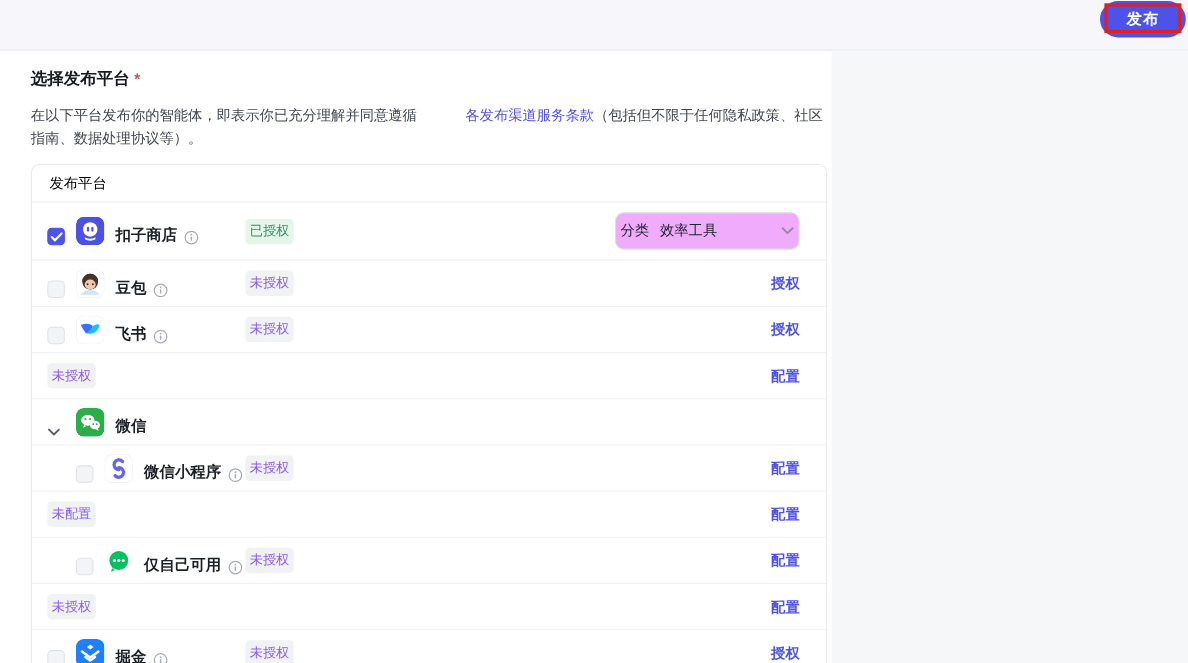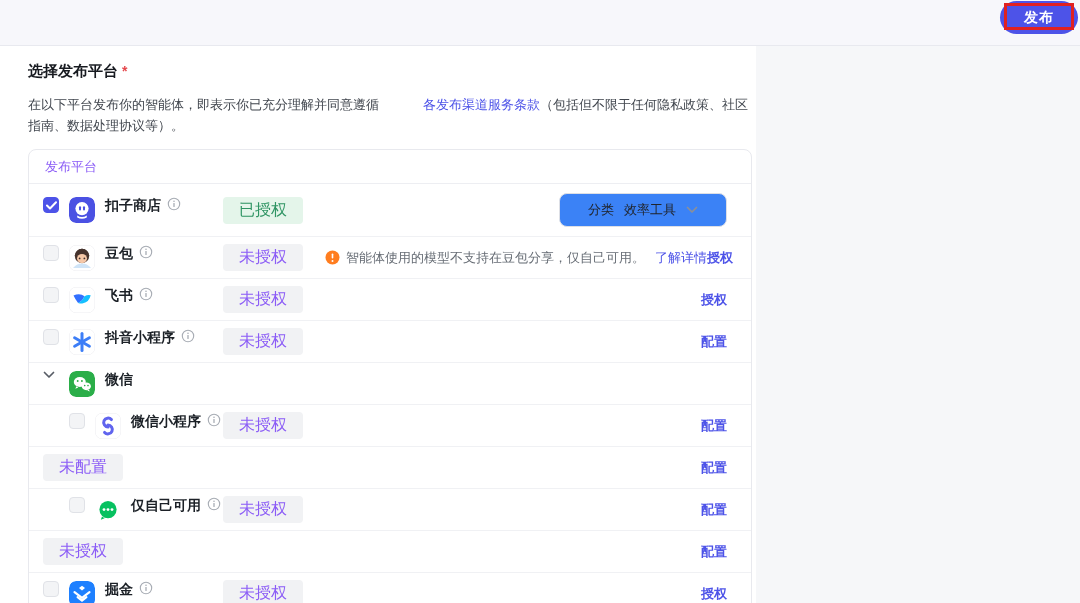--- a/index.html
+++ b/index.html
@@ -34,59 +34,59 @@
   .page-title-row{font-size:15px;font-weight:700;color:#171A20;}
   .req{color:#E5484D;margin-left:4px;font-size:14px;font-weight:700;}
   .desc{margin:13px 0 0 0;width:722px;font-size:13px;line-height:21px;color:#41464E;}
   .desc a{color:var(--accent);text-decoration:none;cursor:pointer;padding-left:44px;}
   
   .card{
     margin-top:13px;width:724px;box-sizing:border-box;background:#fff;
     border:1px solid #E8E9EE;border-radius:8px 8px 0 0;overflow:hidden;
   }
   .card-header{
-    padding:8px 16px 7px 16px;font-size:13px;color:#8b5cf6;
+    padding:8px 16px 7px 16px;font-size:13px;color:#000000;
     border-bottom:1px solid #EDEEF2;
   }
   .prow{
     display:flex;align-items:center;height:42px;
     padding:0 24px 0 14px;border-bottom:1px solid #F0F1F4;box-sizing:border-box;
   }
   .prow.first{height:53px;}
   .prow .indent-sp{width:26px;flex:0 0 26px;}
-  .name-block{display:flex;align-items:flex-start;min-width:180px;}
+  .name-block{display:flex;align-items:flex-end;min-width:180px;}
   .checkbox{
     width:16px;height:16px;border-radius:4px;box-sizing:border-box;flex:0 0 16px;
     background:#F3F4F6;border:1px solid #E0E2E7;cursor:pointer;
     display:flex;align-items:center;justify-content:center;
   }
   .checkbox.checked{background:var(--accent);border-color:var(--accent);}
   .picon{
     width:26px;height:26px;margin-left:10px;flex:0 0 26px;border-radius:7px;
     display:flex;align-items:center;justify-content:center;overflow:hidden;
   }
   .picon svg{display:block;}
   .plabel{margin-left:10px;font-size:14px;font-weight:700;color:#1C2127;white-space:nowrap;}
   .info-ic{margin-left:6px;display:flex;align-items:center;cursor:pointer;}
   .badge{
-    font-size:16px;padding:3px 16px;border-radius:4px;white-space:nowrap;flex:0 0 auto;
+    font-size:12px;padding:3px 4px;border-radius:4px;white-space:nowrap;flex:0 0 auto;
   }
   .badge.green{background:#E4F5EA;color:#2E9463;}
   .badge.gray{background:#F1F2F4;color:#8b5cf6;}
   .warn-block{display:flex;align-items:center;margin-left:22px;font-size:13px;color:#676D75;white-space:nowrap;}
   .warn-block .w-ic{margin-right:6px;display:flex;align-items:center;}
   .warn-link{color:var(--accent);margin-left:10px;cursor:pointer;}
   .row-action{margin-left:auto;font-size:13px;font-weight:600;color:var(--accent);cursor:pointer;white-space:nowrap;}
   .chevron-cell{width:16px;flex:0 0 16px;display:flex;align-items:center;cursor:pointer;}
   .group-icon-off{margin-left:10px;}
   
   .select{
     margin-left:auto;width:168px;height:34px;box-sizing:border-box;
-    border:1px solid #DDDFE5;border-radius:8px;background:#3b82f6;cursor:pointer;
-    display:flex;align-items:center;padding:0 28px;font-size:13px;color:#20242B;
+    border:1px solid #DDDFE5;border-radius:8px;background:#f0abfc;cursor:pointer;
+    display:flex;align-items:center;padding:0 4px;font-size:13px;color:#20242B;
   }
   .select .sel-label{font-weight:400;}
   .select .sel-value{margin-left:10px;font-weight:400;}
   .select svg{margin-left:auto;}
 </style>
 </head>
 <body>
 
 <div class="topbar">
   <div class="publish-btn">发布</div>
@@ -156,31 +156,20 @@
               <span class="plabel">豆包</span>
               <span class="info-ic">
                 <svg width="14" height="14" viewBox="0 0 14 14">
                   <circle cx="7" cy="7" r="5.7" fill="none" stroke="#A7ACB4" stroke-width="1.1"></circle>
                   <rect x="6.35" y="6" width="1.3" height="4" rx=".6" fill="#A7ACB4"></rect>
                   <circle cx="7" cy="4.3" r=".8" fill="#A7ACB4"></circle>
                 </svg>
               </span>
             </div>
             <span class="badge gray">未授权</span>
-            <span class="warn-block">
-              <span class="w-ic">
-                <svg width="15" height="15" viewBox="0 0 15 15">
-                  <circle cx="7.5" cy="7.5" r="7" fill="#FF7D1F"></circle>
-                  <rect x="6.7" y="3.4" width="1.6" height="5.2" rx=".8" fill="#fff"></rect>
-                  <circle cx="7.5" cy="10.9" r="1" fill="#fff"></circle>
-                </svg>
-              </span>
-              <span>智能体使用的模型不支持在豆包分享，仅自己可用。</span>
-              <span class="warn-link">了解详情</span>
-            </span>
             <span class="row-action">授权</span>
           </div>
           <div class="prow">
             <div class="name-block">
               <span class="checkbox"></span>
               <span class="picon">
                 <svg width="26" height="26" viewBox="0 0 26 26">
                   <rect width="26" height="26" rx="7" fill="#fff" stroke="#ECECF0"></rect>
                   <path d="M4.5 8.5 q6.5 -2.6 11 .8 q-2.6 5.6 -6.4 6.6 q-2.8 -3.4 -4.6 -7.4 Z" fill="#3370FF"></path>
                   <path d="M15.5 9.3 q3.4 -2.2 6.2 -1 q-1.6 6.8 -7.6 8 q-2.6.5 -5 -.4 q4.4 -1.8 6.4 -6.6 Z" fill="#14C0FF"></path>
@@ -192,41 +181,20 @@
                   <circle cx="7" cy="7" r="5.7" fill="none" stroke="#A7ACB4" stroke-width="1.1"></circle>
                   <rect x="6.35" y="6" width="1.3" height="4" rx=".6" fill="#A7ACB4"></rect>
                   <circle cx="7" cy="4.3" r=".8" fill="#A7ACB4"></circle>
                 </svg>
               </span>
             </div>
             <span class="badge gray">未授权</span>
             <span class="row-action">授权</span>
           </div>
           <div class="prow">
-            <div class="name-block">
-              <span class="checkbox"></span>
-              <span class="picon">
-                <svg width="26" height="26" viewBox="0 0 26 26">
-                  <rect width="26" height="26" rx="7" fill="#fff" stroke="#ECECF0"></rect>
-                  <g stroke="#3D7EF7" stroke-width="3" stroke-linecap="round">
-                    <line x1="13" y1="4.5" x2="13" y2="21.5"></line>
-                    <line x1="5.6" y1="8.8" x2="20.4" y2="17.2"></line>
-                    <line x1="20.4" y1="8.8" x2="5.6" y2="17.2"></line>
-                  </g>
-                </svg>
-              </span>
-              <span class="plabel">抖音小程序</span>
-              <span class="info-ic">
-                <svg width="14" height="14" viewBox="0 0 14 14">
-                  <circle cx="7" cy="7" r="5.7" fill="none" stroke="#A7ACB4" stroke-width="1.1"></circle>
-                  <rect x="6.35" y="6" width="1.3" height="4" rx=".6" fill="#A7ACB4"></rect>
-                  <circle cx="7" cy="4.3" r=".8" fill="#A7ACB4"></circle>
-                </svg>
-              </span>
-            </div>
             <span class="badge gray">未授权</span>
             <span class="row-action">配置</span>
           </div>
           <div class="prow">
             <div class="name-block">
               <span class="chevron-cell">
                 <svg width="12" height="8" viewBox="0 0 12 8">
                   <path d="M1.5 1.5 L6 6 L10.5 1.5" fill="none" stroke="#585D66" stroke-width="1.7" stroke-linecap="round" stroke-linejoin="round"></path>
                 </svg>
               </span>

